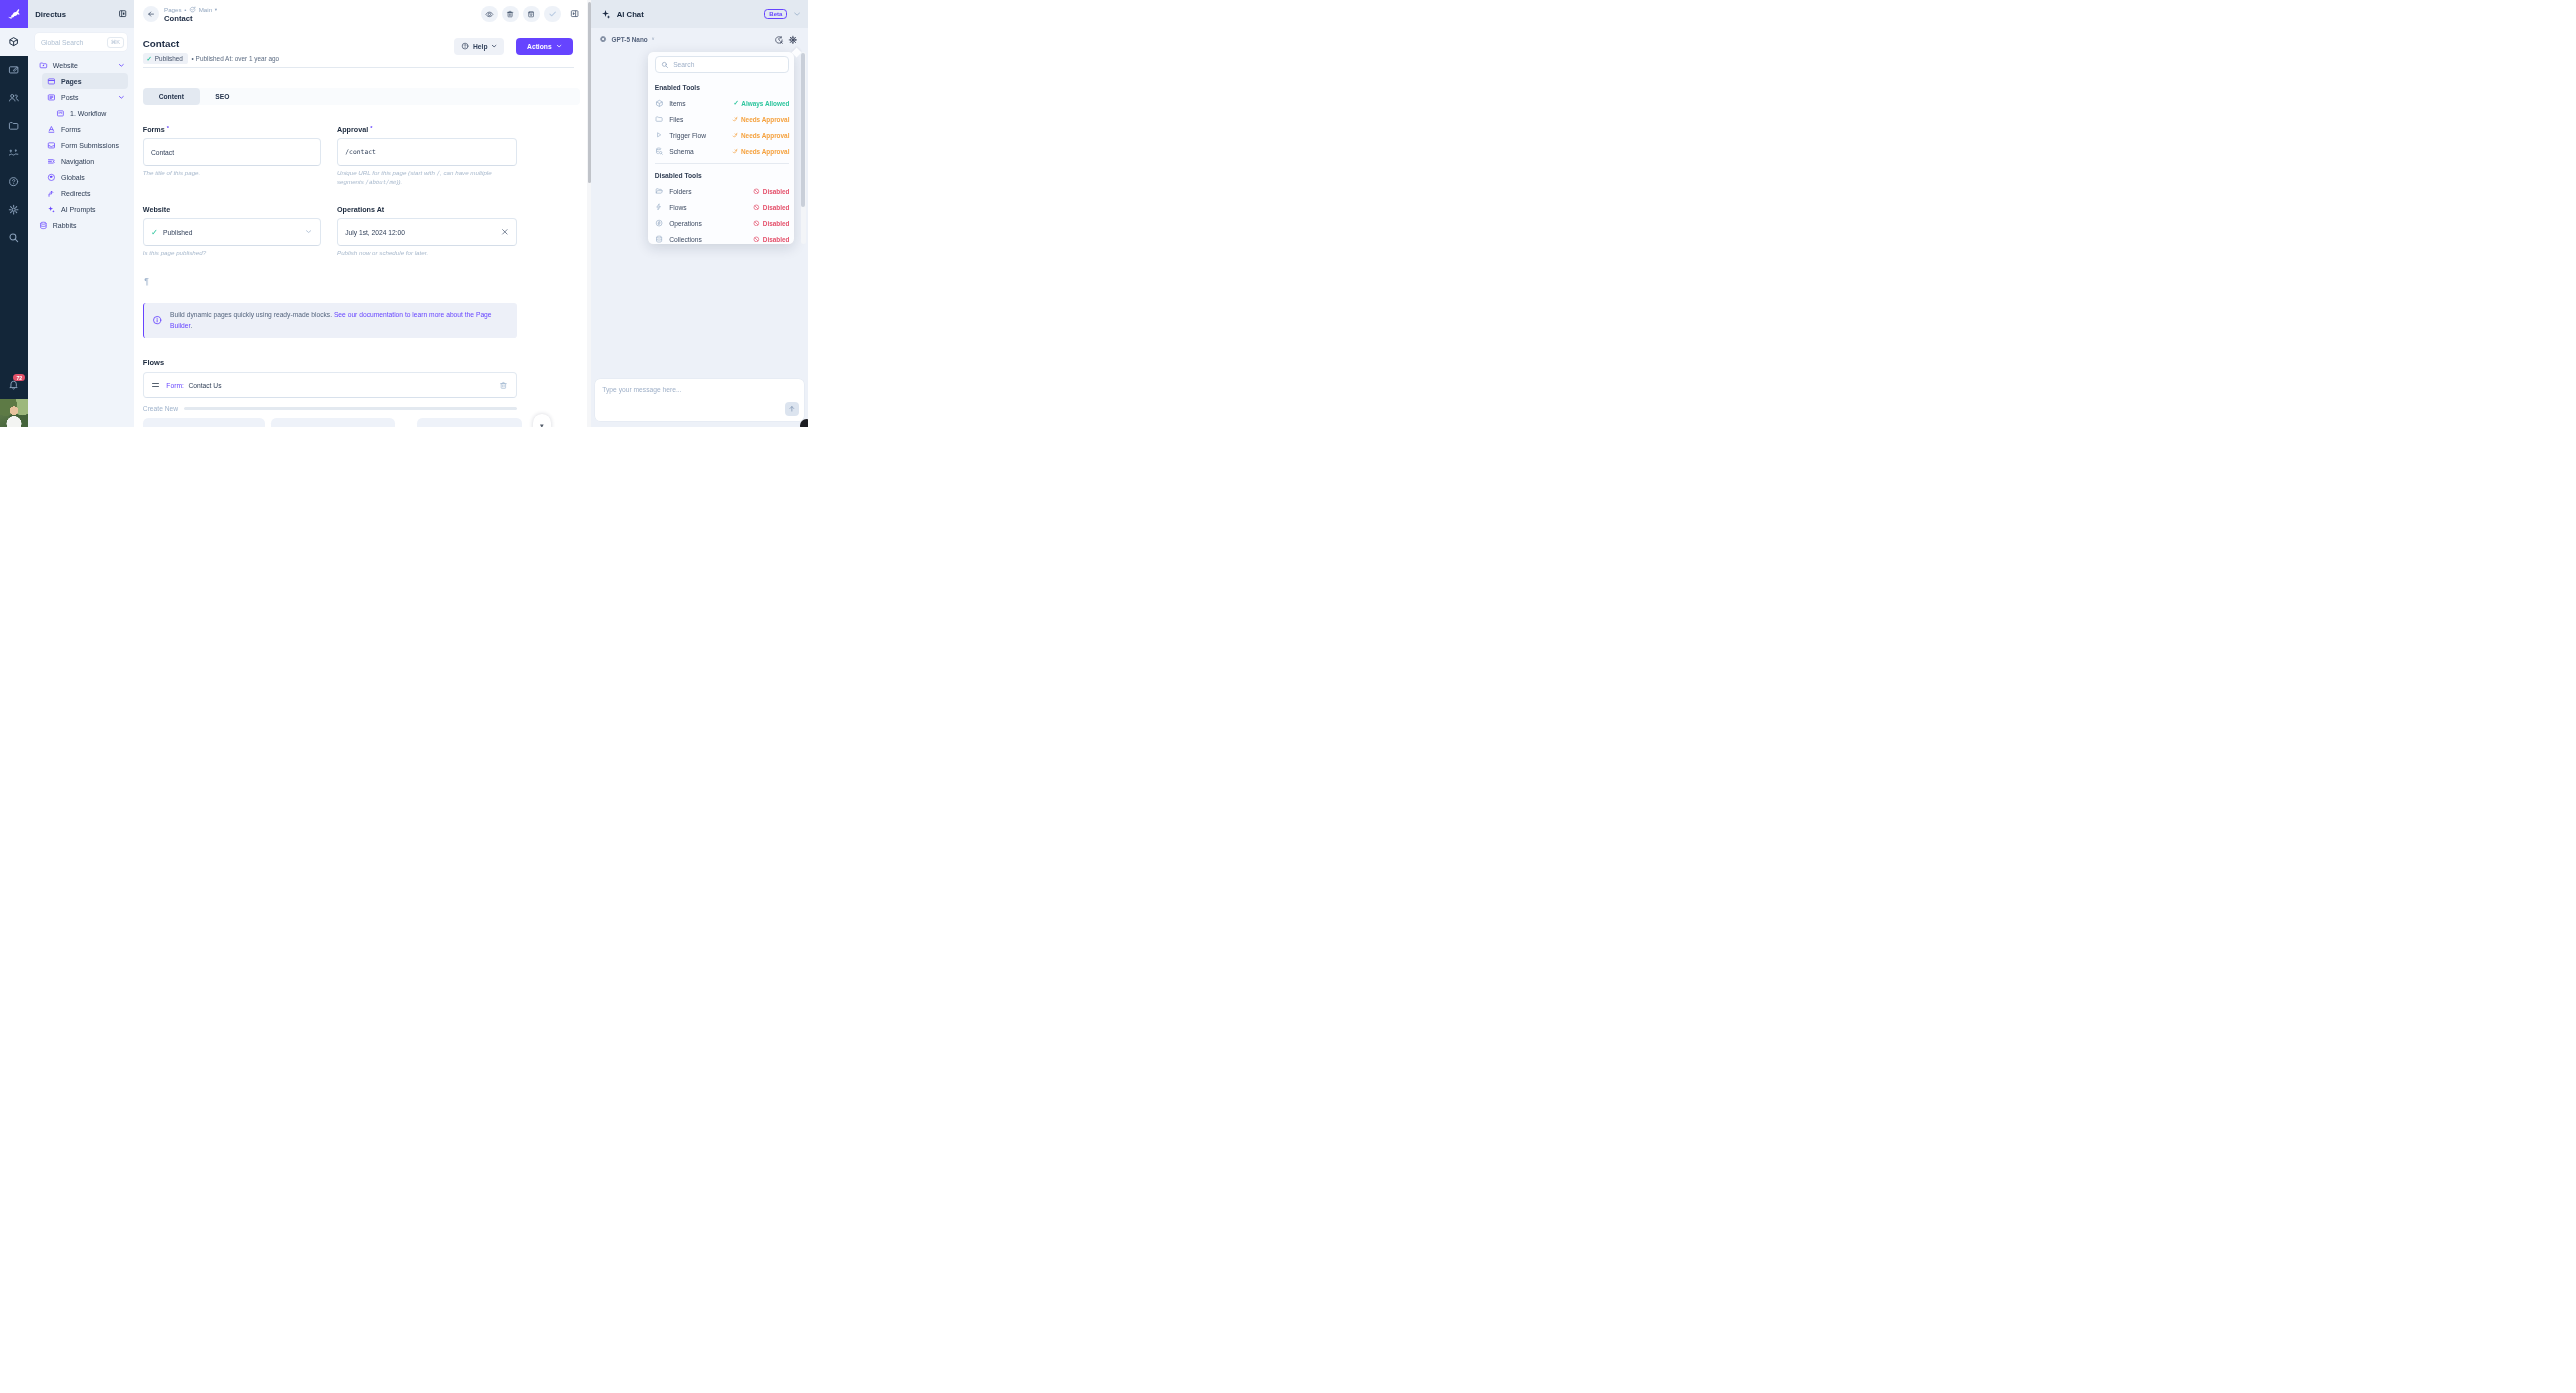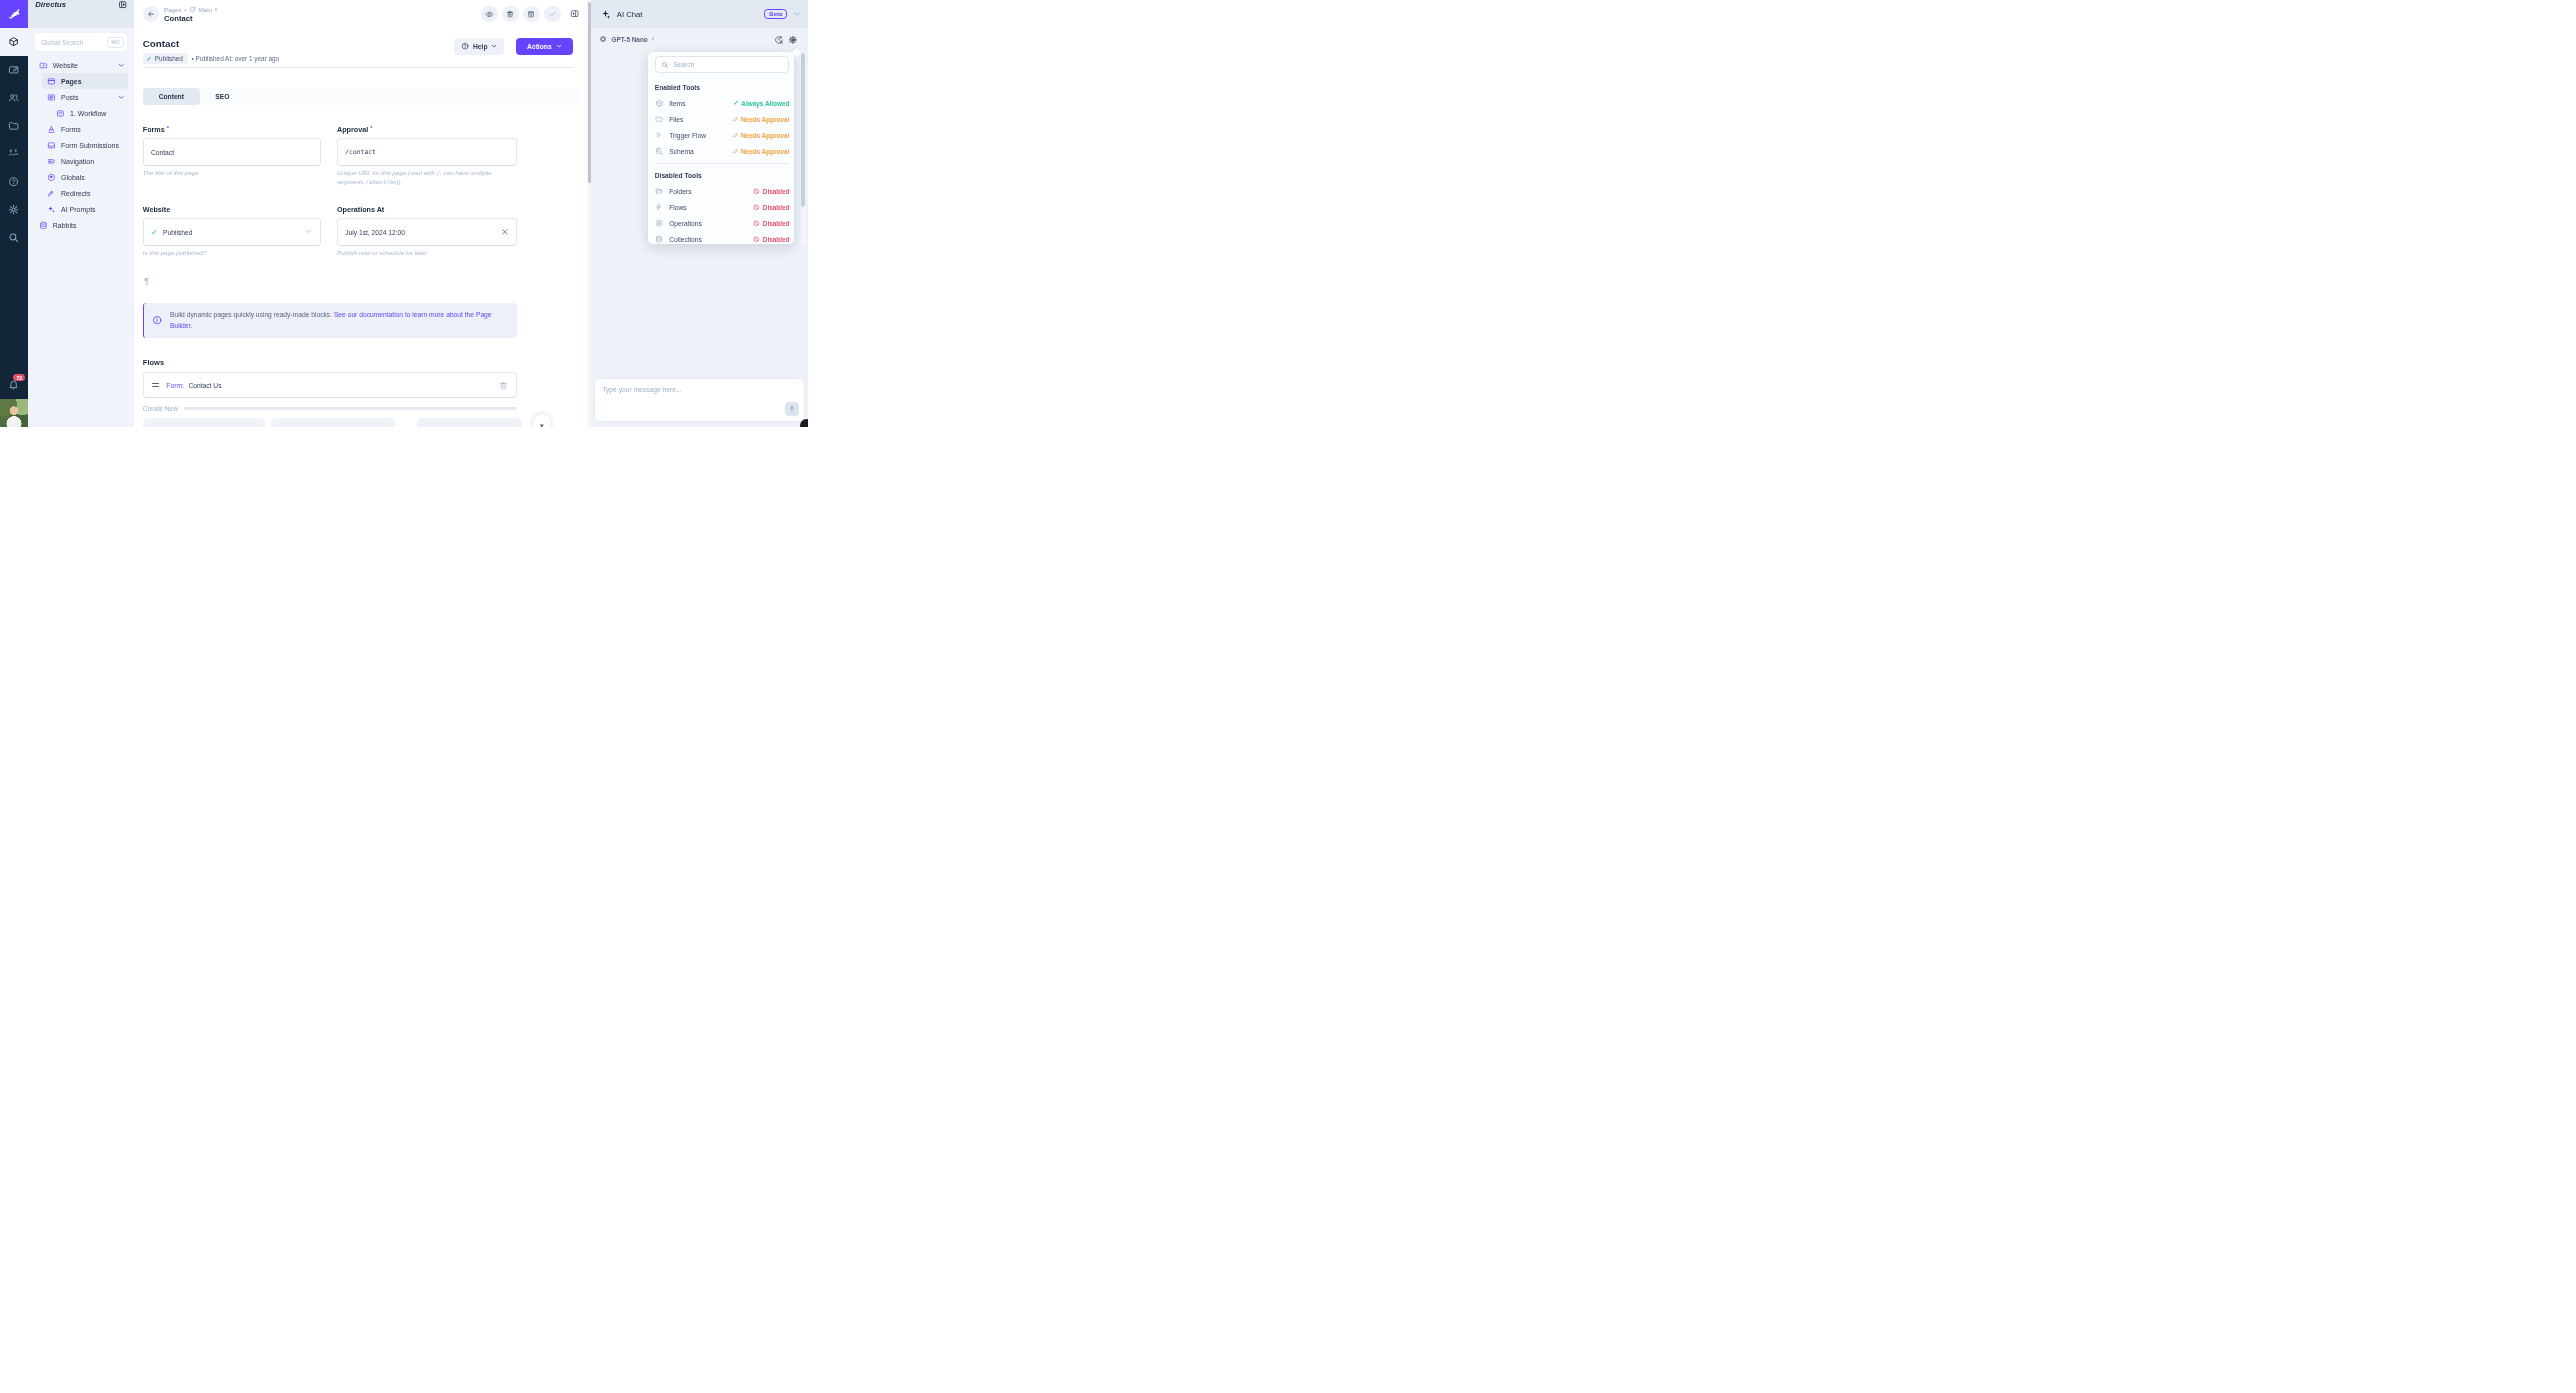--- a/index.html
+++ b/index.html
@@ -18,21 +18,21 @@
   .avatar { width:28px; height:28px; background:
       radial-gradient(circle at 50% 42%, #e8c39e 0 20%, transparent 21%),
       radial-gradient(circle at 50% 88%, #f3f4f2 0 26%, transparent 27%),
       radial-gradient(circle at 20% 20%, #5d7a45 0 35%, transparent 36%),
       radial-gradient(circle at 80% 25%, #9db87c 0 30%, transparent 31%),
       radial-gradient(circle at 75% 75%, #44633a 0 40%, transparent 41%),
       linear-gradient(160deg,#6d8a52,#3f5c38); }
 
   
   .nav { width:106px; background:#f0f4fa; flex-shrink:0; display:flex; flex-direction:column; }
-  .nav-head { height:28px; background:#e3e9f1; display:flex; align-items:flex-start; padding:0 7.2px;font-style:italic; }
+  .nav-head { height:28px; background:#e3e9f1; display:flex; align-items:center; padding:0 7.2px; }
   .nav-head .title { font-size:7.7px; font-weight:bold; color:#16263c; flex:1; }
   .nav-head .collapse { color:#16263c; display:flex; }
   .gsearch { margin:5.2px 6.7px 6.2px; height:18px; background:#fff; border-radius:4.1px; display:flex; align-items:center; padding:0 3.1px 0 6.2px; box-shadow:0 0 0 0.5px #e7ecf3; }
   .gsearch .ph { color:#aebfd2; font-size:6.7px; flex:1; }
   .gsearch .kbd { border:0.5px solid #e3e9f0; border-radius:3.1px; color:#b6c4d6; font-size:5.7px; padding:1.5px 3.1px; }
   .nav-item { height:16px; display:flex; align-items:center; font-size:7px; color:#2b3a52; cursor:pointer; position:relative; }
   .nav-item .nico { color:#6644ff; display:flex; margin-right:5.2px; }
   .nav-item .chev { position:absolute; right:9.3px; color:#6644ff; display:flex; }
   .ind0 { padding-left:10.8px; }
   .ind1 { padding-left:19px; }
@@ -87,21 +87,21 @@
   .create-line { flex:1; height:2.6px; background:#e3e9f0; border-radius:1.5px; }
   .skel { position:absolute; top:418px; height:10.3px; background:#eef2f9; border-radius:5.2px 5.2px 0 0; }
   .scroll-pill { position:absolute; left:399px; top:414px; width:17.5px; height:15.5px; background:#fff; border-radius:8.8px 8.8px 0 0; box-shadow:0 0 4.1px rgba(20,30,60,.18); display:flex; align-items:flex-end; justify-content:center; color:#555e6b; font-size:6.2px; padding-bottom:1px; }
 
   .main-sb { width:3.6px; background:#f5f6f8; flex-shrink:0; position:relative; }
   .main-sb .thumb { position:absolute; left:0.5px; top:1.5px; width:2.6px; height:181px; background:#c0c3c9; border-radius:1.5px; }
 
   
   .ai { width:217px; flex-shrink:0; background:#edf1f8; position:relative; }
   .ai-head { height:28px; background:#e3e9f1; display:flex; align-items:center; padding:0 7.2px 0 10.3px; gap:5.2px; }
-  .ai-head .t { font-size:7.7px; font-weight:normal; color:#16263c; flex:1; }
+  .ai-head .t { font-size:7.7px; font-weight:bold; color:#16263c; flex:1; }
   .beta { border:0.8px solid #6644ff; color:#6644ff; font-size:6px; font-weight:bold; border-radius:3.6px; padding:1px 4.1px; }
   .ai-head .chev { color:#9fb3cc; display:flex; }
   .ai-toolbar { height:23px; display:flex; align-items:center; padding:0 10.3px 0 8.2px; gap:4.1px; }
   .model { font-size:6.4px; color:#54627c; font-weight:bold; }
   .model-chev { color:#8294ad; font-size:4.6px; }
   .ai-toolbar .sp { flex:1; }
   .tool-ic { color:#475066; display:flex; }
   .caret-up { position:absolute; top:49px; right:8.2px; width:7.2px; height:7.2px; background:#fcfdff; transform:rotate(45deg); box-shadow:-1px -1px 2.1px rgba(30,40,80,.06); z-index:3; }
   .dropdown { position:absolute; left:57px; top:52px; width:146px; height:192px; background:#fcfdff; border-radius:5.2px; box-shadow:0 3.1px 12.4px rgba(15,25,60,.14), 0 0 0 0.5px #eef1f6; z-index:2; overflow:hidden; }
   .dd-search { position:absolute; left:6.7px; right:4.6px; top:4.1px; height:17px; border:0.5px solid #dde5ee; border-radius:4.1px; display:flex; align-items:center; padding:0 5.2px; gap:4.6px; background:#fff; color:#8ea2bc; }

